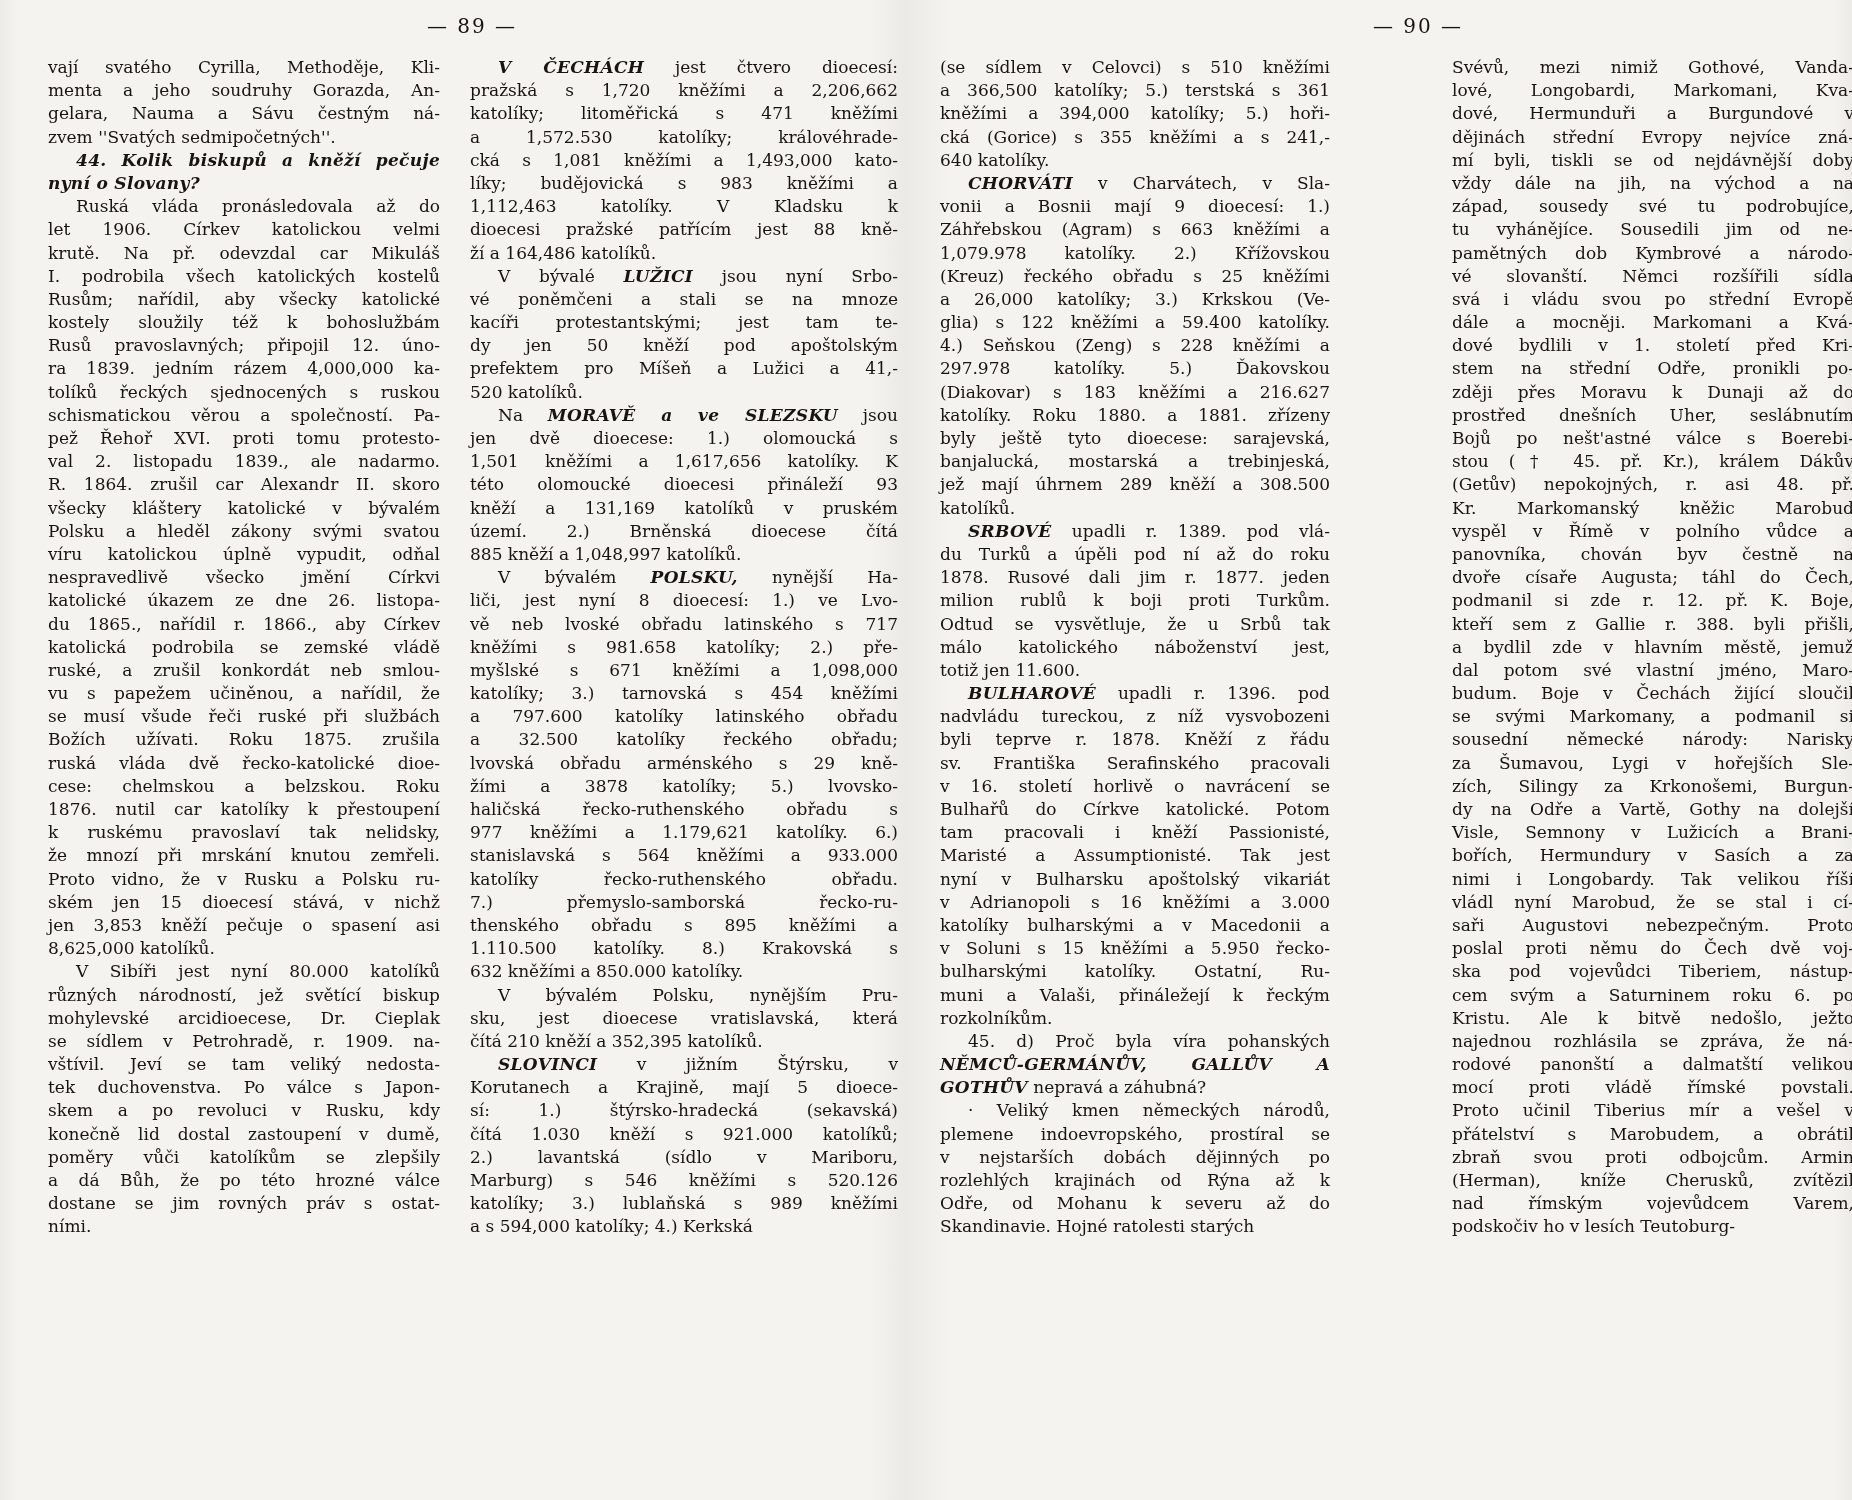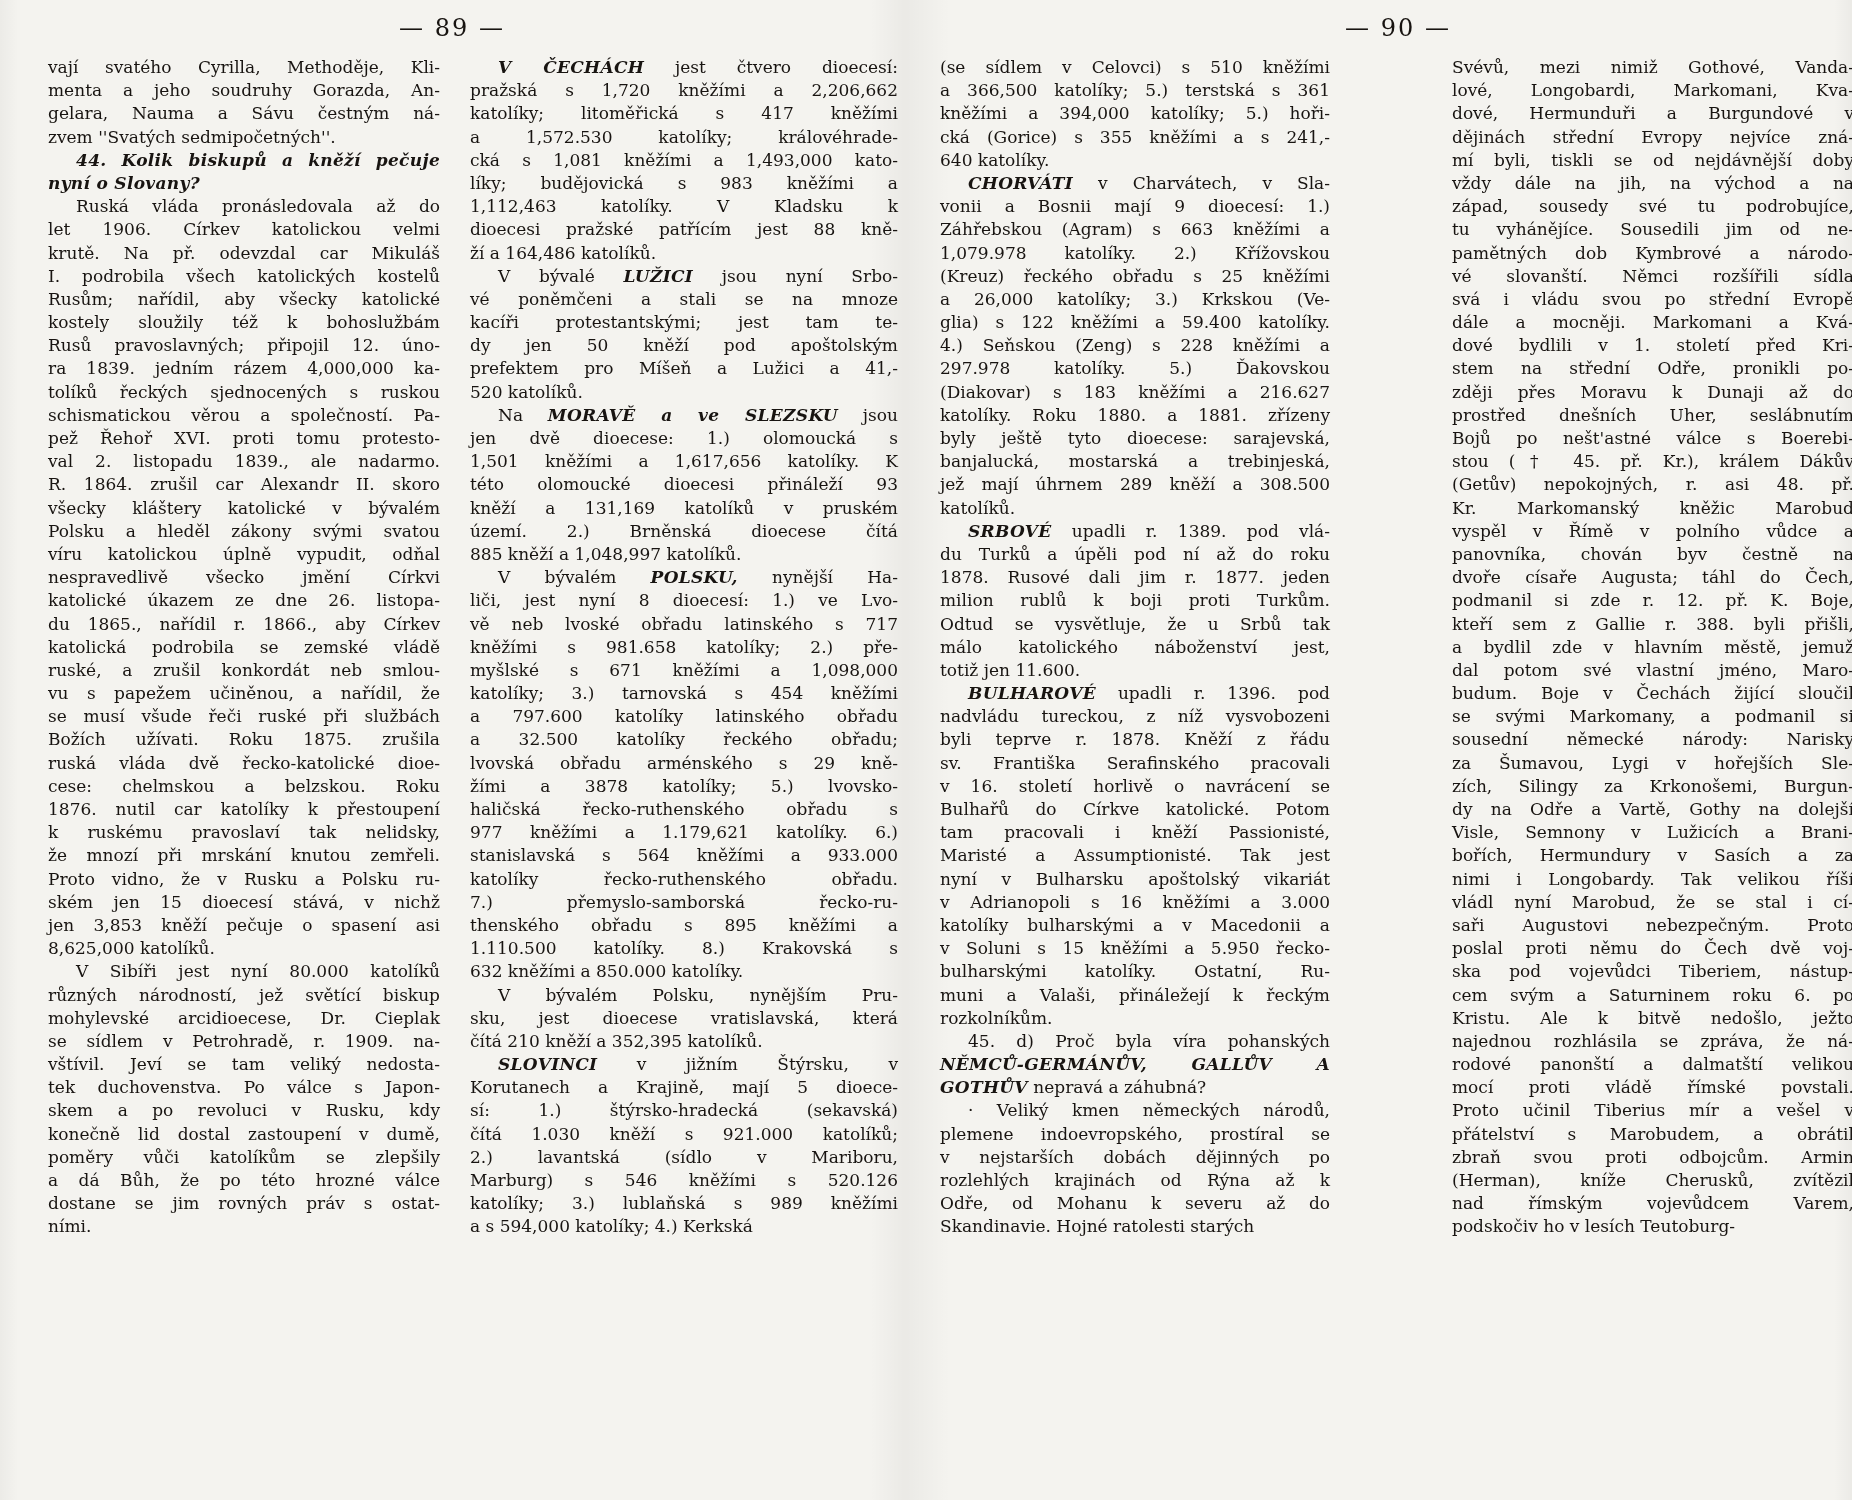--- a/index.html
+++ b/index.html
@@ -10,22 +10,22 @@
     color:#181411;
   }
   .noise{
     position:absolute;inset:0;pointer-events:none;
     background:
       linear-gradient(90deg, rgba(0,0,0,0.035) 0, rgba(0,0,0,0) 18px),
       linear-gradient(270deg, rgba(0,0,0,0.035) 0, rgba(0,0,0,0) 18px),
       linear-gradient(90deg, rgba(0,0,0,0) 870px, rgba(0,0,0,0.04) 905px, rgba(0,0,0,0) 950px);
   }
   .page-num{
-    position:absolute;top:14px;font-size:24px;letter-spacing:2px;
-    transform:translateX(-50%);white-space:nowrap;
+    position:absolute;top:14px;font-size:20px;letter-spacing:2px;
+    transform:translateX(-50%);white-space:nowrap;margin-left:20px;
   }
   .col{position:absolute;top:56px;margin-left:12px;}
   .line{
     height:23.2px;line-height:23.2px;font-size:17px;
     text-align:justify;text-align-last:justify;white-space:nowrap;
   }
   .line.end{text-align-last:left;}
   .line.ind{padding-left:28px;}
   .line b{font-weight:bold;letter-spacing:0.3px;font-style:italic;}
 </style>
@@ -86,21 +86,21 @@
     <div class="line">skem a po revoluci v Rusku, kdy</div>
     <div class="line">konečně lid dostal zastoupení v dumě,</div>
     <div class="line">poměry vůči katolíkům se zlepšily</div>
     <div class="line">a dá Bůh, že po této hrozné válce</div>
     <div class="line">dostane se jim rovných práv s ostat-</div>
     <div class="line end">ními.</div>
   </div>
 <div class="col" style="left:458px; width:428px">
     <div class="line ind"><b>V ČECHÁCH</b> jest čtvero dioecesí:</div>
     <div class="line">pražská s 1,720 kněžími a 2,206,662</div>
-    <div class="line">katolíky; litoměřická s 417 kněžími</div>
+    <div class="line">katolíky; litoměřická s 471 kněžími</div>
     <div class="line">a 1,572.530 katolíky; královéhrade-</div>
     <div class="line">cká s 1,081 kněžími a 1,493,000 kato-</div>
     <div class="line">líky; budějovická s 983 kněžími a</div>
     <div class="line">1,112,463 katolíky.  V  Kladsku  k</div>
     <div class="line">dioecesi pražské patřícím jest 88 kně-</div>
     <div class="line end">ží a 164,486 katolíků.</div>
     <div class="line ind">V bývalé <b>LUŽICI</b> jsou nyní Srbo-</div>
     <div class="line">vé poněmčeni a stali se na mnoze</div>
     <div class="line">kacíři protestantskými; jest tam te-</div>
     <div class="line">dy jen 50 kněží pod apoštolským</div>

